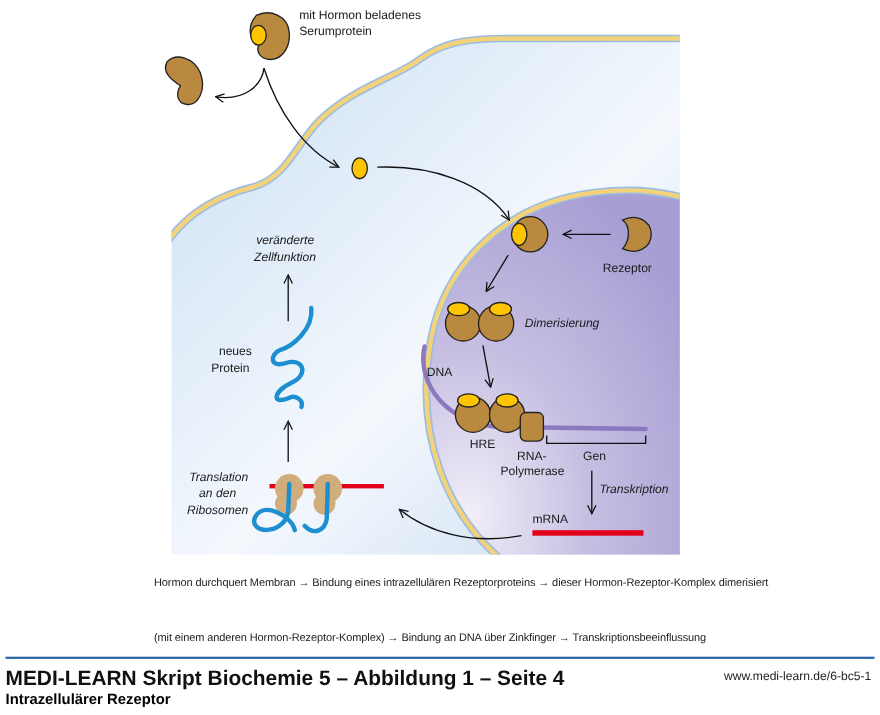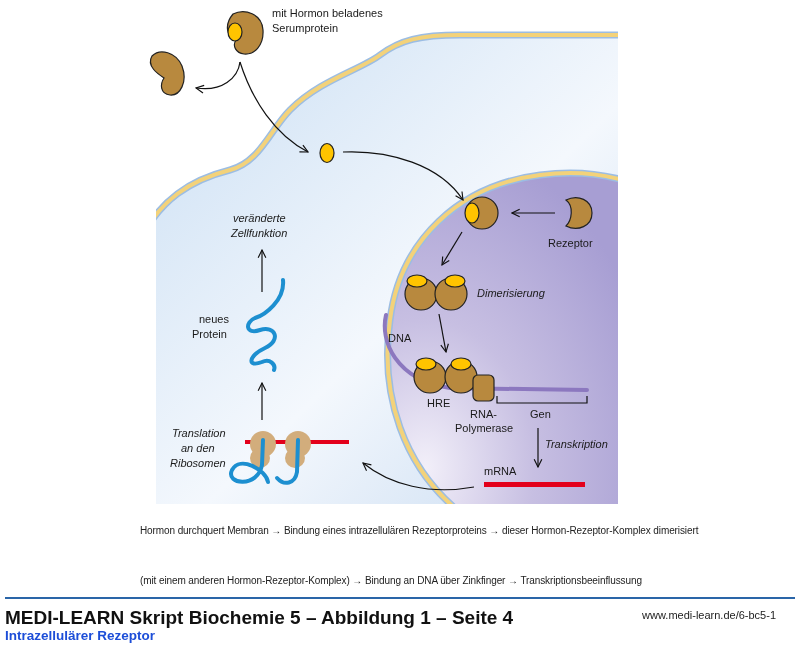--- a/index.html
+++ b/index.html
@@ -6,22 +6,22 @@
   body { width: 800px; height: 650px; position: relative; overflow: hidden;
          font-family: "Liberation Sans", sans-serif; color: #1a1a1a; }
   #diagram { position: absolute; left: 0; top: 0; width: 800px; height: 515px; }
   .lbl { font-family: "Liberation Sans", sans-serif; font-size: 11px; fill: #1a1a1a; }
   .lbl-i { font-style: italic; }
   .caption { position: absolute; left: 103px; font-size: 10px; color: #222; white-space: nowrap; letter-spacing: -0.1px; margin-left: 37px; }
   .cap1 { top: 525px; }
   .cap2 { top: 575px; }
   .rule { position: absolute; left: 5px; top: 597px; width: 790px; height: 2px; background: #2a65a8; }
   .foot-title { position: absolute; left: 5px; top: 607px; font-size: 19px; font-weight: bold; color: #111; white-space: nowrap; }
-  .foot-sub { position: absolute; left: 5px; top: 628px; font-size: 13.5px; font-weight: bold; color: #1d4ed8; white-space: nowrap; }
-  .foot-url { position: absolute; right: 24px; top: 609px; font-size: 11px; color: #222; white-space: nowrap; }
+  .foot-sub { position: absolute; left: 5px; top: 628px; font-size: 13.5px; font-weight: bold; color: #000000; white-space: nowrap; }
+  .foot-url { position: absolute; right: 8px; top: 609px; font-size: 11px; color: #222; white-space: nowrap; }
 </style>
 </head>
 <body>
 
 <svg id="diagram" viewBox="0 0 800 515" xmlns="http://www.w3.org/2000/svg">
   <defs>
     <linearGradient id="cytoGrad" x1="0" y1="0" x2="1" y2="1">
       <stop offset="0" stop-color="#c9def3"></stop>
       <stop offset="0.55" stop-color="#f4f8fd"></stop>
       <stop offset="1" stop-color="#c3d8f0"></stop>

